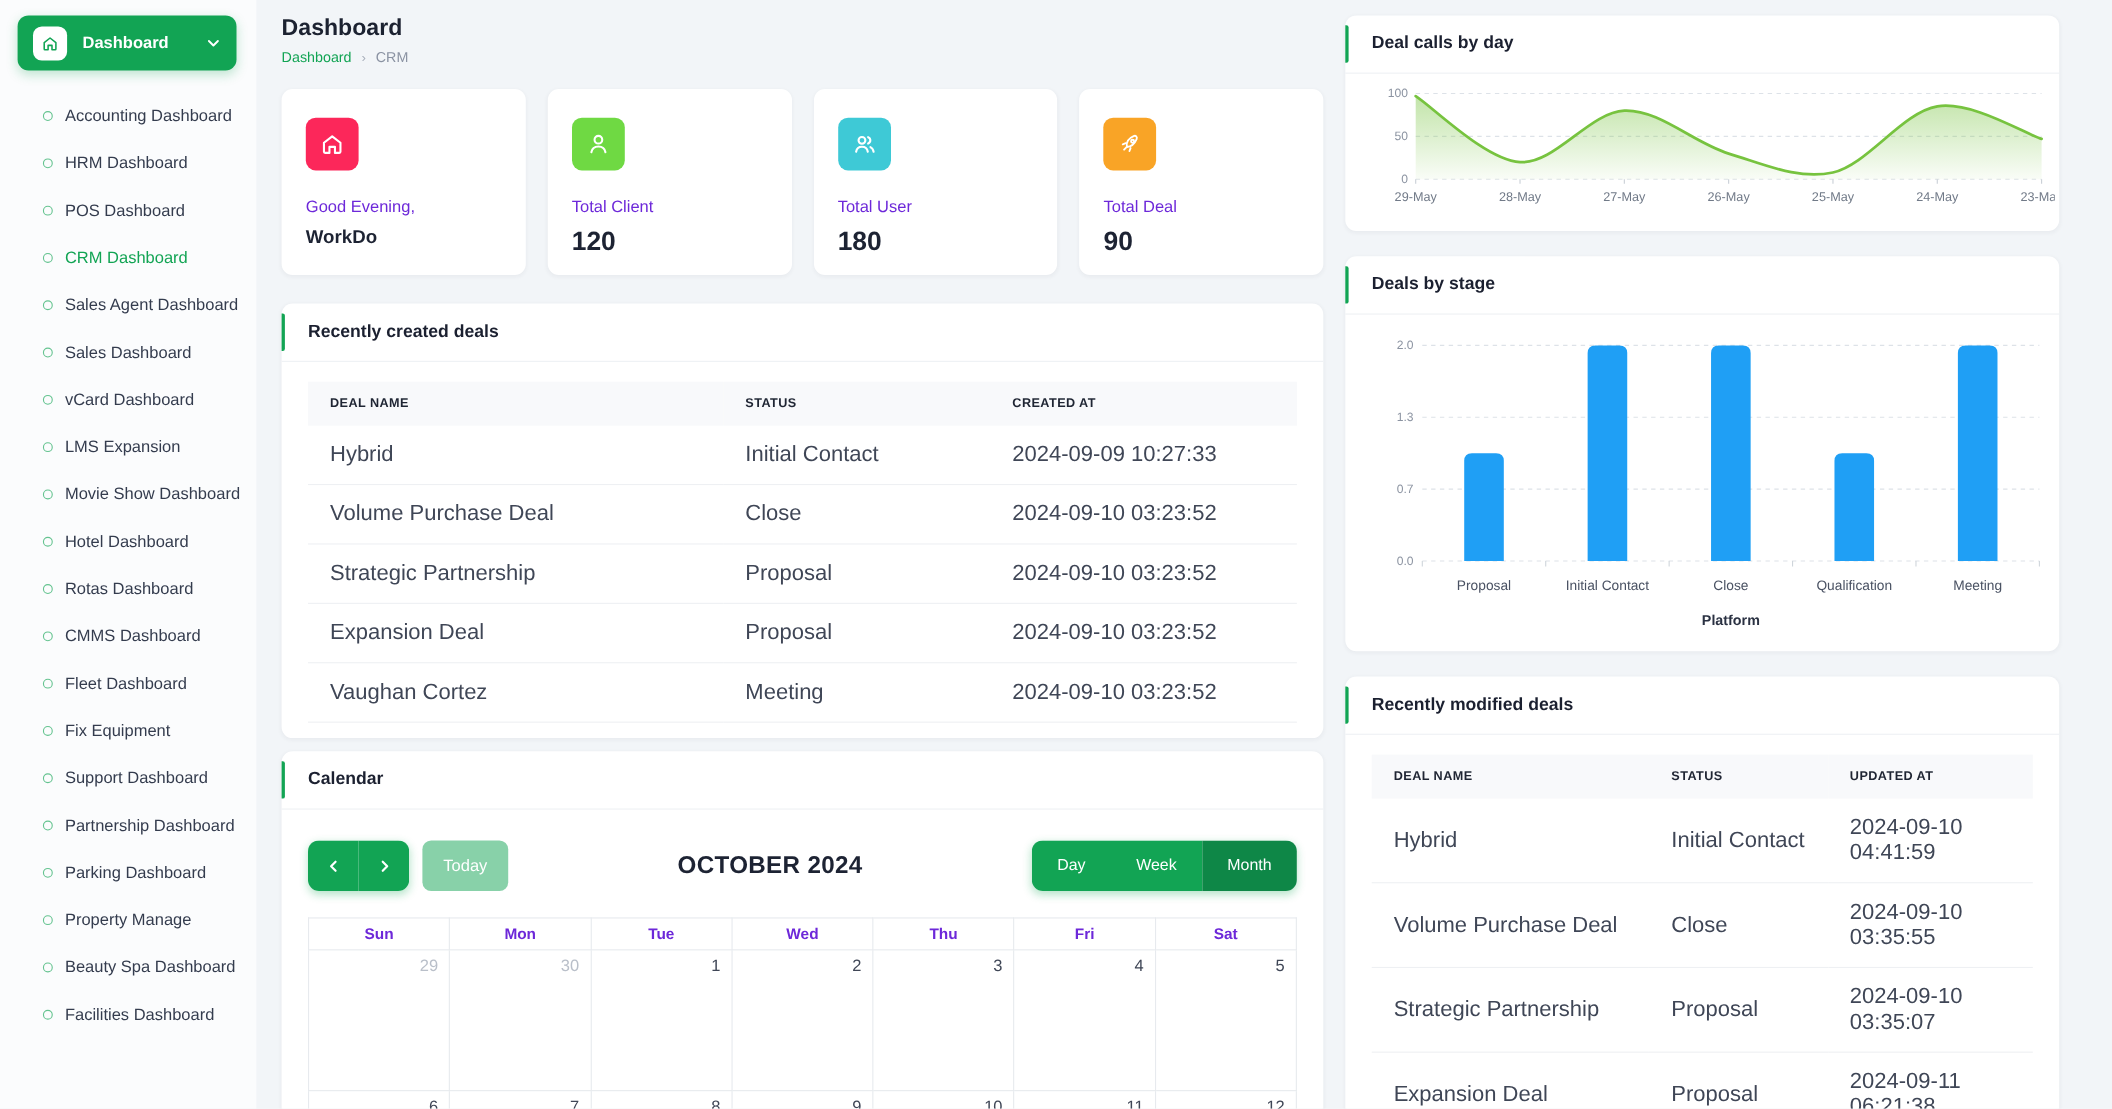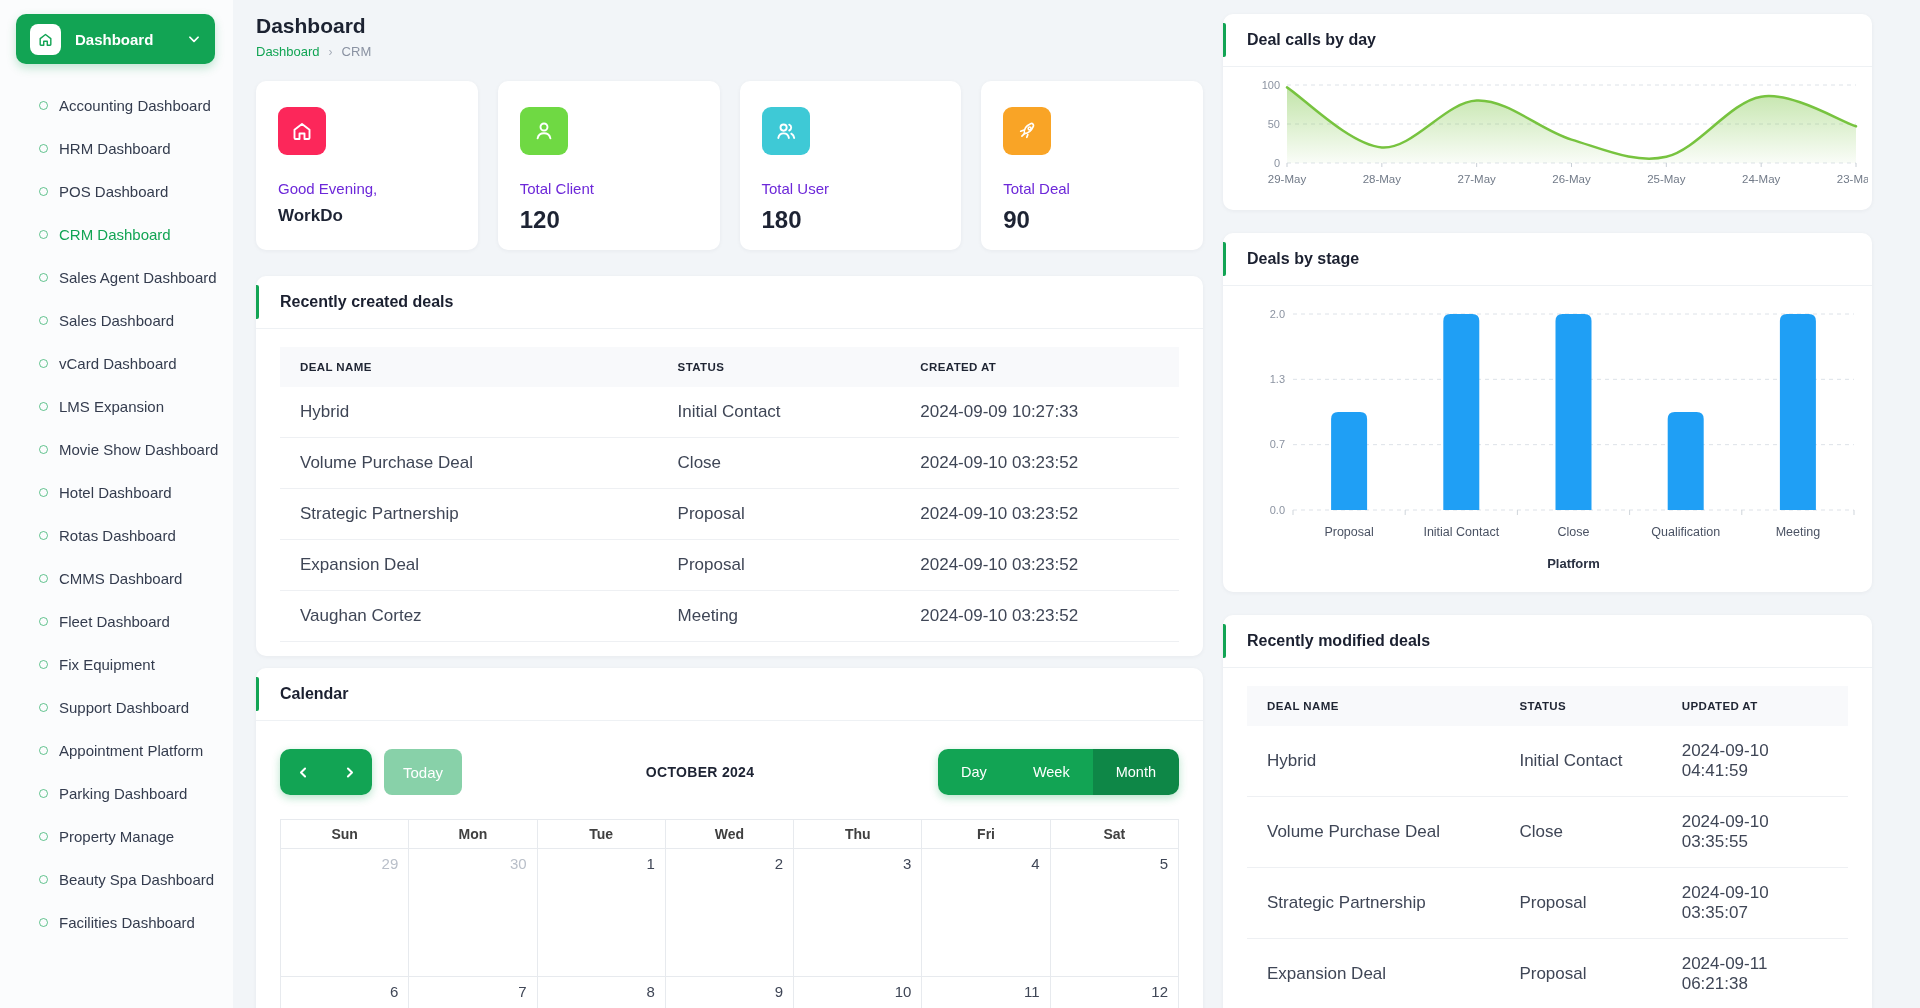--- a/index.html
+++ b/index.html
@@ -54,40 +54,40 @@
   .card-head { position:relative; padding:17px 24px; border-bottom:1px solid #eef1f4; }
   .card-head::before { content:""; position:absolute; left:0; top:9px; bottom:9px; width:3px;
                        background:#12A454; border-radius:0 2px 2px 0; }
   .card-head h2 { font-size:16px; font-weight:bold; color:#1b2030; }
   .card-body { padding:18px 24px 14px; }
 
   
   table.deal-table { width:100%; border-collapse:collapse; }
   table.deal-table th { background:#f8f9fb; text-align:left; font-size:11.5px; letter-spacing:.4px;
                         color:#1f2533; padding:14px 20px; font-weight:bold; text-transform:uppercase; }
-  table.deal-table td { font-size:17px; color:#3f4656; padding:15px 20px; border-bottom:1px solid #eef0f3; }
+  table.deal-table td { font-size:20px; color:#3f4656; padding:15px 20px; border-bottom:1px solid #eef0f3; }
   table.deal-table col.c1 { width:42%; } table.deal-table col.c2 { width:27%; } table.deal-table col.c3 { width:31%; }
 
   
   .cal-toolbar { display:flex; align-items:center; margin:10px 0 24px; }
   .nav-group { display:flex; border-radius:10px; overflow:hidden; box-shadow:0 3px 8px rgba(18,164,84,.3); }
   .nav-btn { width:46px; height:46px; background:#12A454; border:none; color:#fff; cursor:pointer;
              display:flex; align-items:center; justify-content:center; }
   .nav-btn svg { width:15px; height:15px; }
   .today-btn { margin-left:12px; height:46px; padding:0 19px; border:none; border-radius:8px;
                background:rgba(18,164,84,.5); color:#fff; font-size:15px; cursor:pointer;
                font-family:"Liberation Sans",sans-serif; }
-  .cal-month { flex:1; text-align:center; font-size:14px; font-weight:bold; color:#1d2333; letter-spacing:.3px; }
+  .cal-month { flex:1; text-align:center; font-size:22px; font-weight:bold; color:#1d2333; letter-spacing:.3px; }
   .view-group { display:flex; border-radius:10px; overflow:hidden; box-shadow:0 3px 8px rgba(18,164,84,.3); }
   .view-btn { height:46px; padding:0 23px; border:none; background:#12A454; color:#fff; font-size:14.5px;
               cursor:pointer; font-family:"Liberation Sans",sans-serif;text-align:center; }
   .view-btn.active { background:#0E8747; }
 
   table.cal-grid { width:100%; border-collapse:collapse; table-layout:fixed; }
-  table.cal-grid th { border:1px solid #e7eaee; font-size:14px; font-weight:bold; color:#404040;
+  table.cal-grid th { border:1px solid #e7eaee; font-size:14px; font-weight:bold; color:#6d28d9;
                       padding:6px 4px; text-align:center; }
   table.cal-grid td { border:1px solid #e7eaee; height:128px; vertical-align:top; padding:4px 8px; cursor:pointer; }
   .cal-num { text-align:right; font-size:15px; color:#3f4656; padding:2px 2px 0 0; }
   .cal-num.muted { color:#b9bfc9; }
 
   
   .chart-body { padding:8px 24px 10px; }
   .chart-body svg { display:block; }
 </style>
 </head>
@@ -165,21 +165,21 @@
         <div class="side-item">
           <span class="disc"></span>
           <span class="lbl">Fix Equipment</span>
         </div>
         <div class="side-item">
           <span class="disc"></span>
           <span class="lbl">Support Dashboard</span>
         </div>
         <div class="side-item">
           <span class="disc"></span>
-          <span class="lbl">Appointment Platform</span>
+          <span class="lbl">Partnership Dashboard</span>
         </div>
         <div class="side-item">
           <span class="disc"></span>
           <span class="lbl">Parking Dashboard</span>
         </div>
         <div class="side-item">
           <span class="disc"></span>
           <span class="lbl">Property Manage</span>
         </div>
         <div class="side-item">

